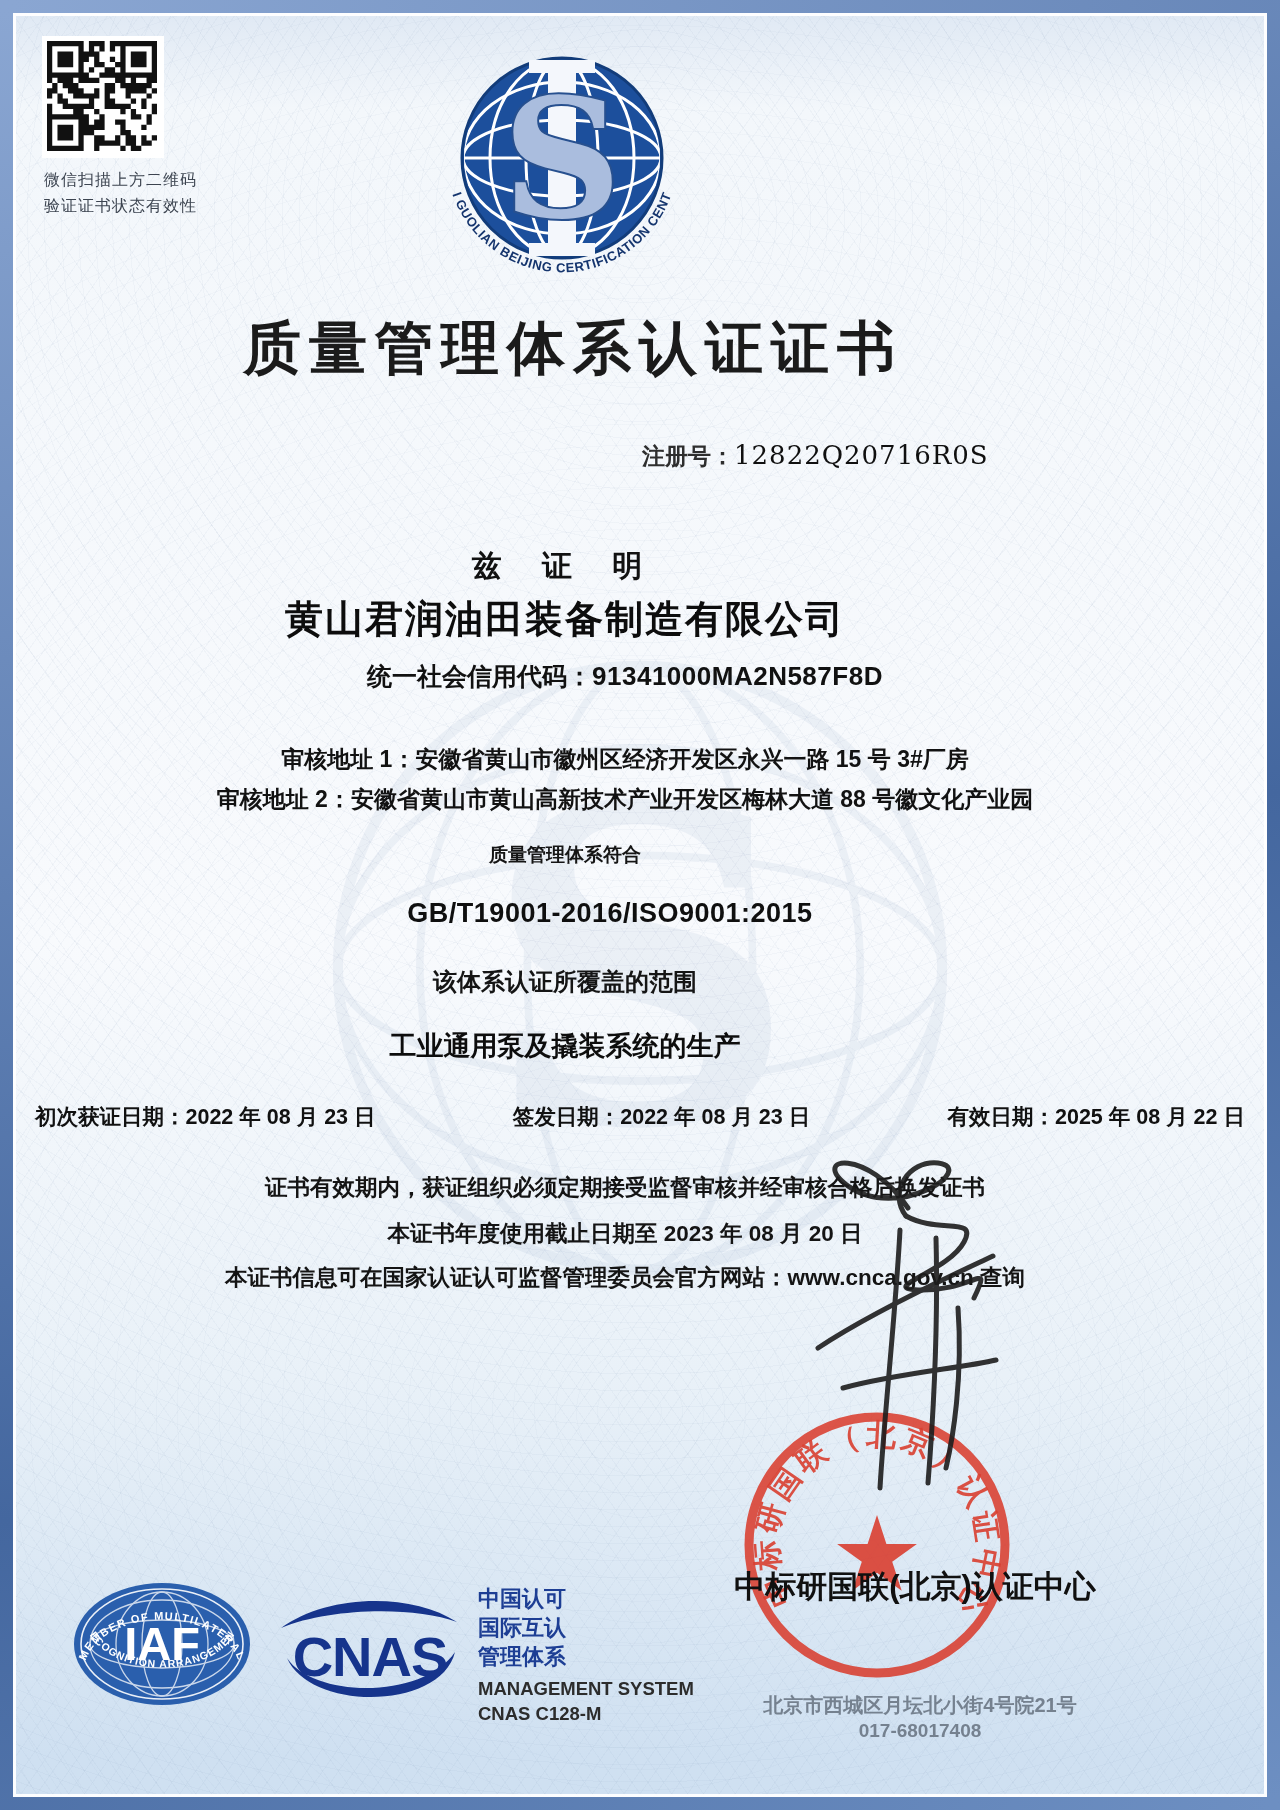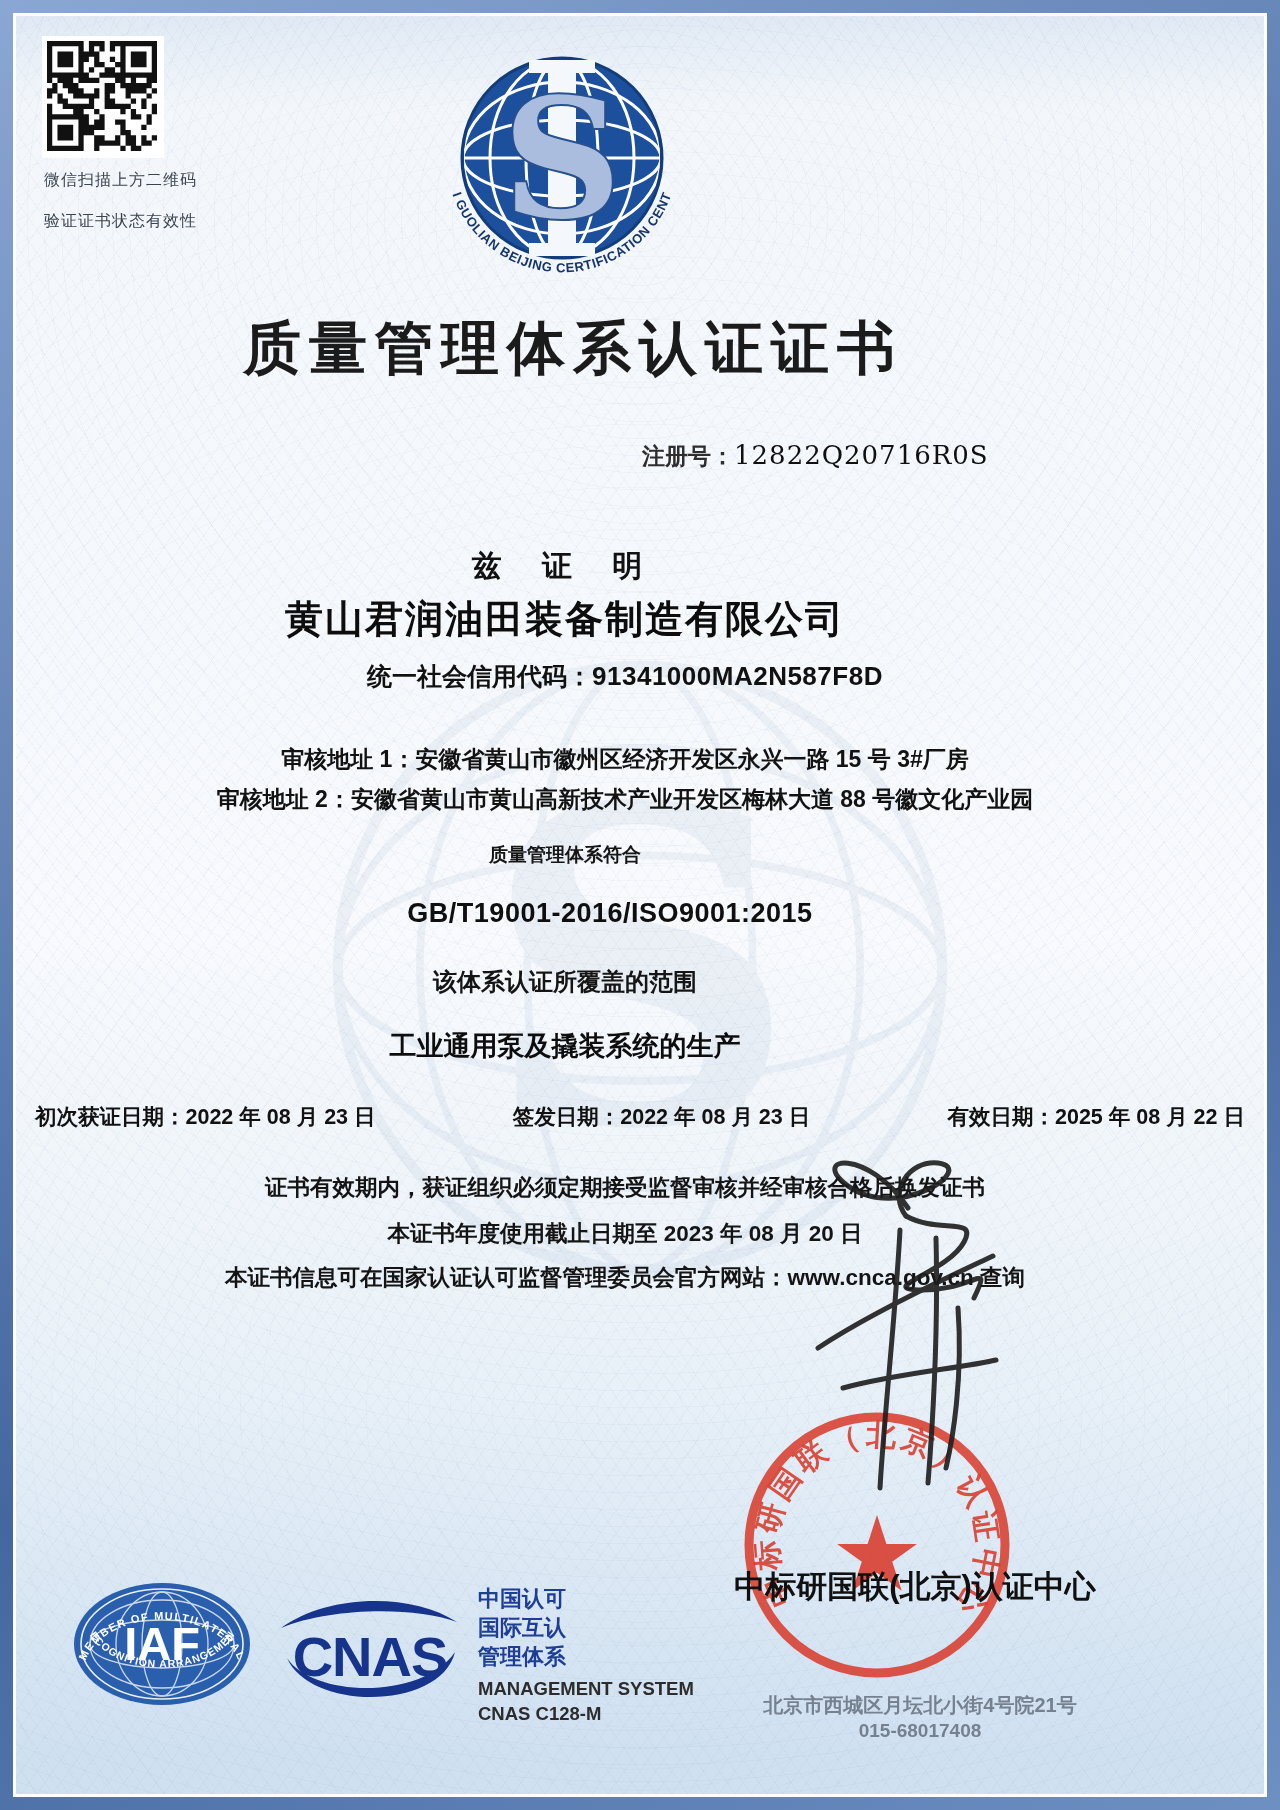--- a/index.html
+++ b/index.html
@@ -79,21 +79,21 @@
     <ellipse cx="125" cy="125" rx="118" ry="86" fill="none" stroke="#27508f" stroke-width="3"></ellipse>
     <text x="125" y="185" text-anchor="middle" font-family="'DejaVu Serif',serif" font-weight="bold" font-size="170" fill="#27508f">S</text>
   </svg>
 
   <div class="abs qr-box">
     <svg id="qr-modules" viewBox="0 0 105 105" width="110" height="110">
         <path d="M40,0h5v5h-5zM45,0h5v5h-5zM50,0h5v5h-5zM60,0h5v5h-5zM65,0h5v5h-5zM40,5h5v5h-5zM50,5h5v5h-5zM60,5h5v5h-5zM35,10h5v5h-5zM40,10h5v5h-5zM45,10h5v5h-5zM35,15h5v5h-5zM45,15h5v5h-5zM60,15h5v5h-5zM45,20h5v5h-5zM50,20h5v5h-5zM65,20h5v5h-5zM40,25h5v5h-5zM55,25h5v5h-5zM60,25h5v5h-5zM35,30h5v5h-5zM50,30h5v5h-5zM55,30h5v5h-5zM60,30h5v5h-5zM65,30h5v5h-5zM0,35h5v5h-5zM10,35h5v5h-5zM15,35h5v5h-5zM20,35h5v5h-5zM30,35h5v5h-5zM35,35h5v5h-5zM40,35h5v5h-5zM45,35h5v5h-5zM65,35h5v5h-5zM70,35h5v5h-5zM80,35h5v5h-5zM95,35h5v5h-5zM100,35h5v5h-5zM5,40h5v5h-5zM15,40h5v5h-5zM20,40h5v5h-5zM25,40h5v5h-5zM55,40h5v5h-5zM60,40h5v5h-5zM70,40h5v5h-5zM75,40h5v5h-5zM80,40h5v5h-5zM85,40h5v5h-5zM90,40h5v5h-5zM95,40h5v5h-5zM0,45h5v5h-5zM5,45h5v5h-5zM20,45h5v5h-5zM25,45h5v5h-5zM30,45h5v5h-5zM45,45h5v5h-5zM55,45h5v5h-5zM60,45h5v5h-5zM75,45h5v5h-5zM80,45h5v5h-5zM85,45h5v5h-5zM90,45h5v5h-5zM100,45h5v5h-5zM0,50h5v5h-5zM10,50h5v5h-5zM25,50h5v5h-5zM30,50h5v5h-5zM35,50h5v5h-5zM40,50h5v5h-5zM45,50h5v5h-5zM55,50h5v5h-5zM75,50h5v5h-5zM95,50h5v5h-5zM10,55h5v5h-5zM15,55h5v5h-5zM40,55h5v5h-5zM55,55h5v5h-5zM60,55h5v5h-5zM80,55h5v5h-5zM90,55h5v5h-5zM0,60h5v5h-5zM15,60h5v5h-5zM20,60h5v5h-5zM25,60h5v5h-5zM30,60h5v5h-5zM35,60h5v5h-5zM40,60h5v5h-5zM55,60h5v5h-5zM60,60h5v5h-5zM65,60h5v5h-5zM70,60h5v5h-5zM75,60h5v5h-5zM90,60h5v5h-5zM100,60h5v5h-5zM0,65h5v5h-5zM25,65h5v5h-5zM30,65h5v5h-5zM45,65h5v5h-5zM70,65h5v5h-5zM80,65h5v5h-5zM100,65h5v5h-5zM35,70h5v5h-5zM50,70h5v5h-5zM80,70h5v5h-5zM85,70h5v5h-5zM95,70h5v5h-5zM35,75h5v5h-5zM45,75h5v5h-5zM50,75h5v5h-5zM65,75h5v5h-5zM70,75h5v5h-5zM95,75h5v5h-5zM35,80h5v5h-5zM40,80h5v5h-5zM45,80h5v5h-5zM50,80h5v5h-5zM70,80h5v5h-5zM90,80h5v5h-5zM35,85h5v5h-5zM40,85h5v5h-5zM70,85h5v5h-5zM75,85h5v5h-5zM45,90h5v5h-5zM50,90h5v5h-5zM65,90h5v5h-5zM75,90h5v5h-5zM80,90h5v5h-5zM90,90h5v5h-5zM100,90h5v5h-5zM45,95h5v5h-5zM50,95h5v5h-5zM55,95h5v5h-5zM60,95h5v5h-5zM65,95h5v5h-5zM75,95h5v5h-5zM80,95h5v5h-5zM90,95h5v5h-5zM95,95h5v5h-5zM45,100h5v5h-5zM70,100h5v5h-5zM80,100h5v5h-5zM85,100h5v5h-5zM0,0h35v35h-35zM5,5h25v25h-25zM10,10h15v15h-15zM70,0h35v35h-35zM75,5h25v25h-25zM80,10h15v15h-15zM0,70h35v35h-35zM5,75h25v25h-25zM10,80h15v15h-15z" fill="#111" fill-rule="evenodd"></path>
       </svg>
   </div>
   <div class="abs qr-cap" style="top:170px;">微信扫描上方二维码</div>
-  <div class="abs qr-cap" style="top:211px;">验证证书状态有效性</div>
+  <div class="abs qr-cap" style="top:196px;">验证证书状态有效性</div>
 
   <div class="abs logo-wrap z1">
     <svg viewBox="0 0 250 268" width="250" height="268">
       <defs>
           <clipPath id="gclip">
             <circle cx="125" cy="118" r="98"></circle>
           </clipPath>
         </defs>
       <circle cx="125" cy="118" r="100" fill="#1c4f9c" stroke="#123c7a" stroke-width="3"></circle>
       <g clip-path="url(#gclip)" stroke="#ffffff" stroke-width="3" fill="none">
@@ -197,14 +197,14 @@
 
   <div class="abs cnas-text">
     <div class="cn">中国认可</div>
     <div class="cn">国际互认</div>
     <div class="cn">管理体系</div>
     <div class="en first">MANAGEMENT SYSTEM</div>
     <div class="en">CNAS C128-M</div>
   </div>
 
   <div class="abs foot-addr">北京市西城区月坛北小街4号院21号</div>
-  <div class="abs foot-tel">015-68017408</div>
+  <div class="abs foot-tel">017-68017408</div>
 </div>
 
 </body></html>

